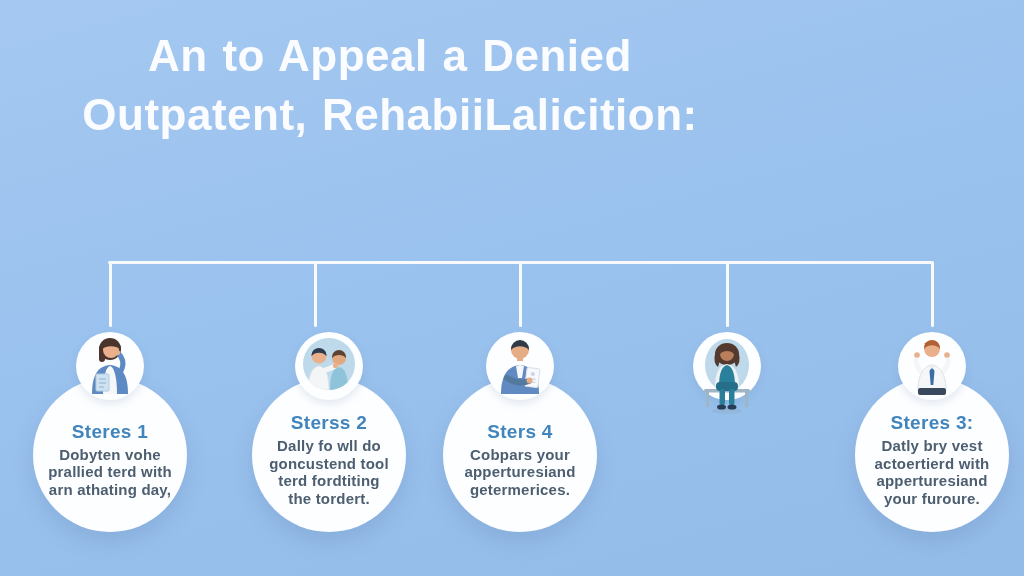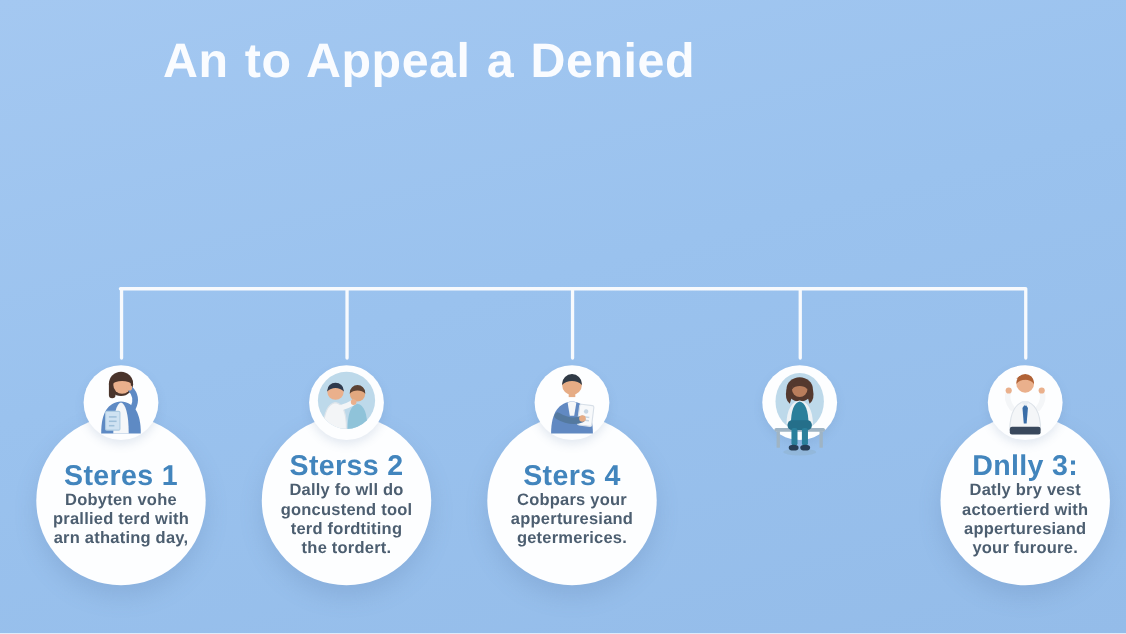--- a/index.html
+++ b/index.html
@@ -23,31 +23,32 @@
     background:#fdfeff;z-index:3;box-shadow:0 4px 9px rgba(92,126,170,.16);
   }
   .icon-circle svg{position:absolute;top:0;left:0;overflow:visible;}
   .bubble{
     position:absolute;top:48px;left:3px;width:154px;height:154px;border-radius:50%;
     background:#fdfeff;z-index:2;box-shadow:0 10px 20px rgba(85,120,165,.22);
     display:flex;flex-direction:column;align-items:center;justify-content:center;
     text-align:center;box-sizing:border-box;padding-top:8px;
   }
   .step-4 .bubble{padding-top:30px;}
-  .heading{font-size:26px;font-weight:bold;color:#4285bd;line-height:24px;margin-bottom:2px;letter-spacing:.3px;}
+  .heading{font-size:19px;font-weight:bold;color:#4285bd;line-height:24px;margin-bottom:2px;letter-spacing:.3px;}
   .heading:empty{display:none;}
   .line{font-size:15px;font-weight:600;color:#4c5e70;line-height:17.5px;letter-spacing:.2px;}
 </style>
 </head>
 <body>
 
 <div class="canvas">
 
   <div class="title">
     <div>An to Appeal a Denied</div>
+    <div>Outpatent, RehabiiLalicition:</div>
   </div>
 
   <div class="connector h-line" style="left:108px;width:825px;"></div>
   <div class="connector v-line" style="left:108.5px;"></div>
   <div class="connector v-line" style="left:313.5px;"></div>
   <div class="connector v-line" style="left:518.5px;"></div>
   <div class="connector v-line" style="left:725.5px;"></div>
   <div class="connector v-line" style="left:930.5px;"></div>
 
   <div class="step step-1" style="left:30px;">
@@ -68,21 +69,21 @@
       </svg>
     </div>
     <div class="bubble">
       <div class="heading">Steres 1</div>
       <div class="line">Dobyten vohe</div>
       <div class="line">prallied terd with</div>
       <div class="line">arn athating day,</div>
     </div>
   </div>
 
-  <div class="step step-2" style="left:235px;">
+  <div class="step step-2" style="left:249px;">
     <div class="icon-circle">
       <svg width="68" height="68" viewBox="0 0 68 68">
         <defs>
             <clipPath id="clip2">
               <circle cx="34" cy="32" r="26"></circle>
             </clipPath>
           </defs>
         <circle cx="34" cy="32" r="26" fill="#bdd9ea"></circle>
         <g clip-path="url(#clip2)">
           <circle cx="44" cy="26" r="7" fill="#e2a87f"></circle>
@@ -165,21 +166,21 @@
         <circle cx="34" cy="17" r="8" fill="#eab08c"></circle>
         <path d="M26,16 a8,8 0 0 1 16,0 v1 c-4,-5 -12,-5 -16,0 z" fill="#b06236"></path>
         <path d="M26,12 q4,-4 10,-2 l-2,3 z" fill="#b06236"></path>
         <path d="M20,59 C20,42 26,34 34,33 C42,34 48,42 48,59 Z" fill="#f4f6f8" stroke="#dde3e9" stroke-width="1"></path>
         <path d="M34,35 L36.5,39 L35.3,53 L32.7,53 L31.5,39 Z" fill="#3a6ea8"></path>
         <path d="M30,33.5 L34,37 L38,33.5 L36,32.5 L32,32.5 Z" fill="#e8edf2"></path>
         <rect x="20" y="56" width="28" height="7" rx="2" fill="#39485c"></rect>
       </svg>
     </div>
     <div class="bubble">
-      <div class="heading">Dnlly 3:</div>
+      <div class="heading">Steres 3:</div>
       <div class="line">Datly bry vest</div>
       <div class="line">actoertierd with</div>
       <div class="line">apperturesiand</div>
       <div class="line">your furoure.</div>
     </div>
   </div>
 
 </div>
 
 </body></html>

